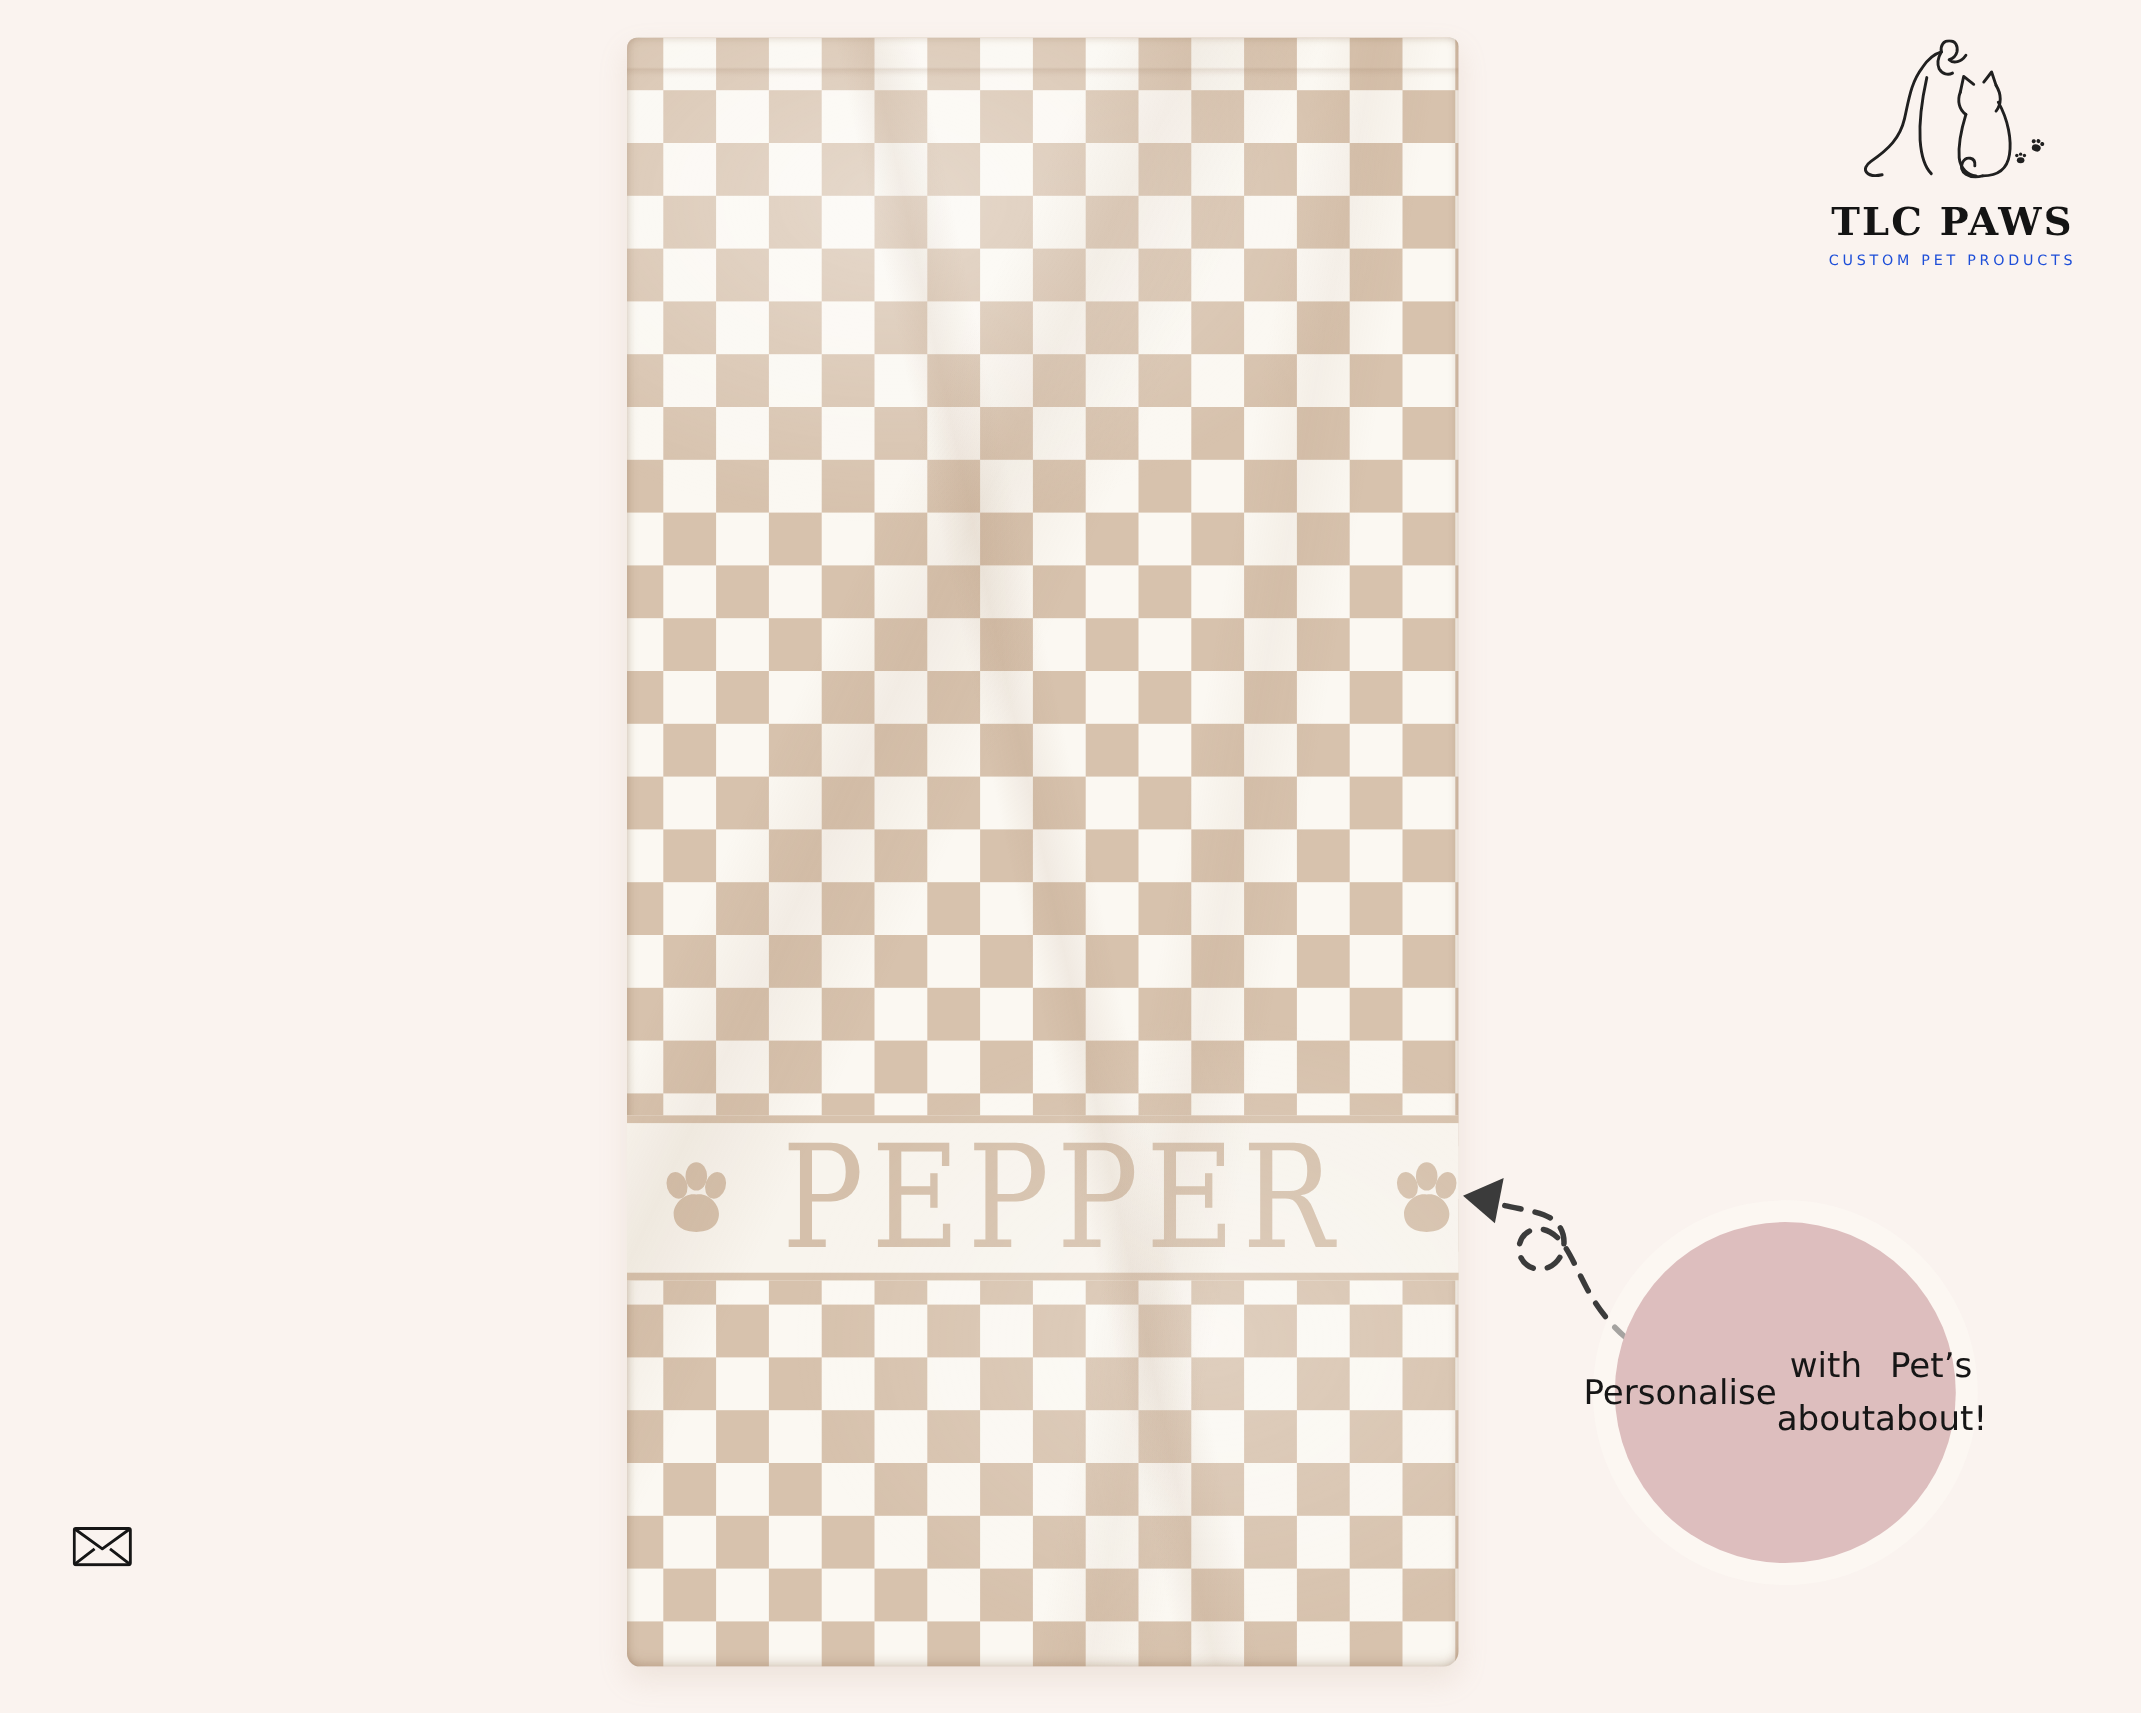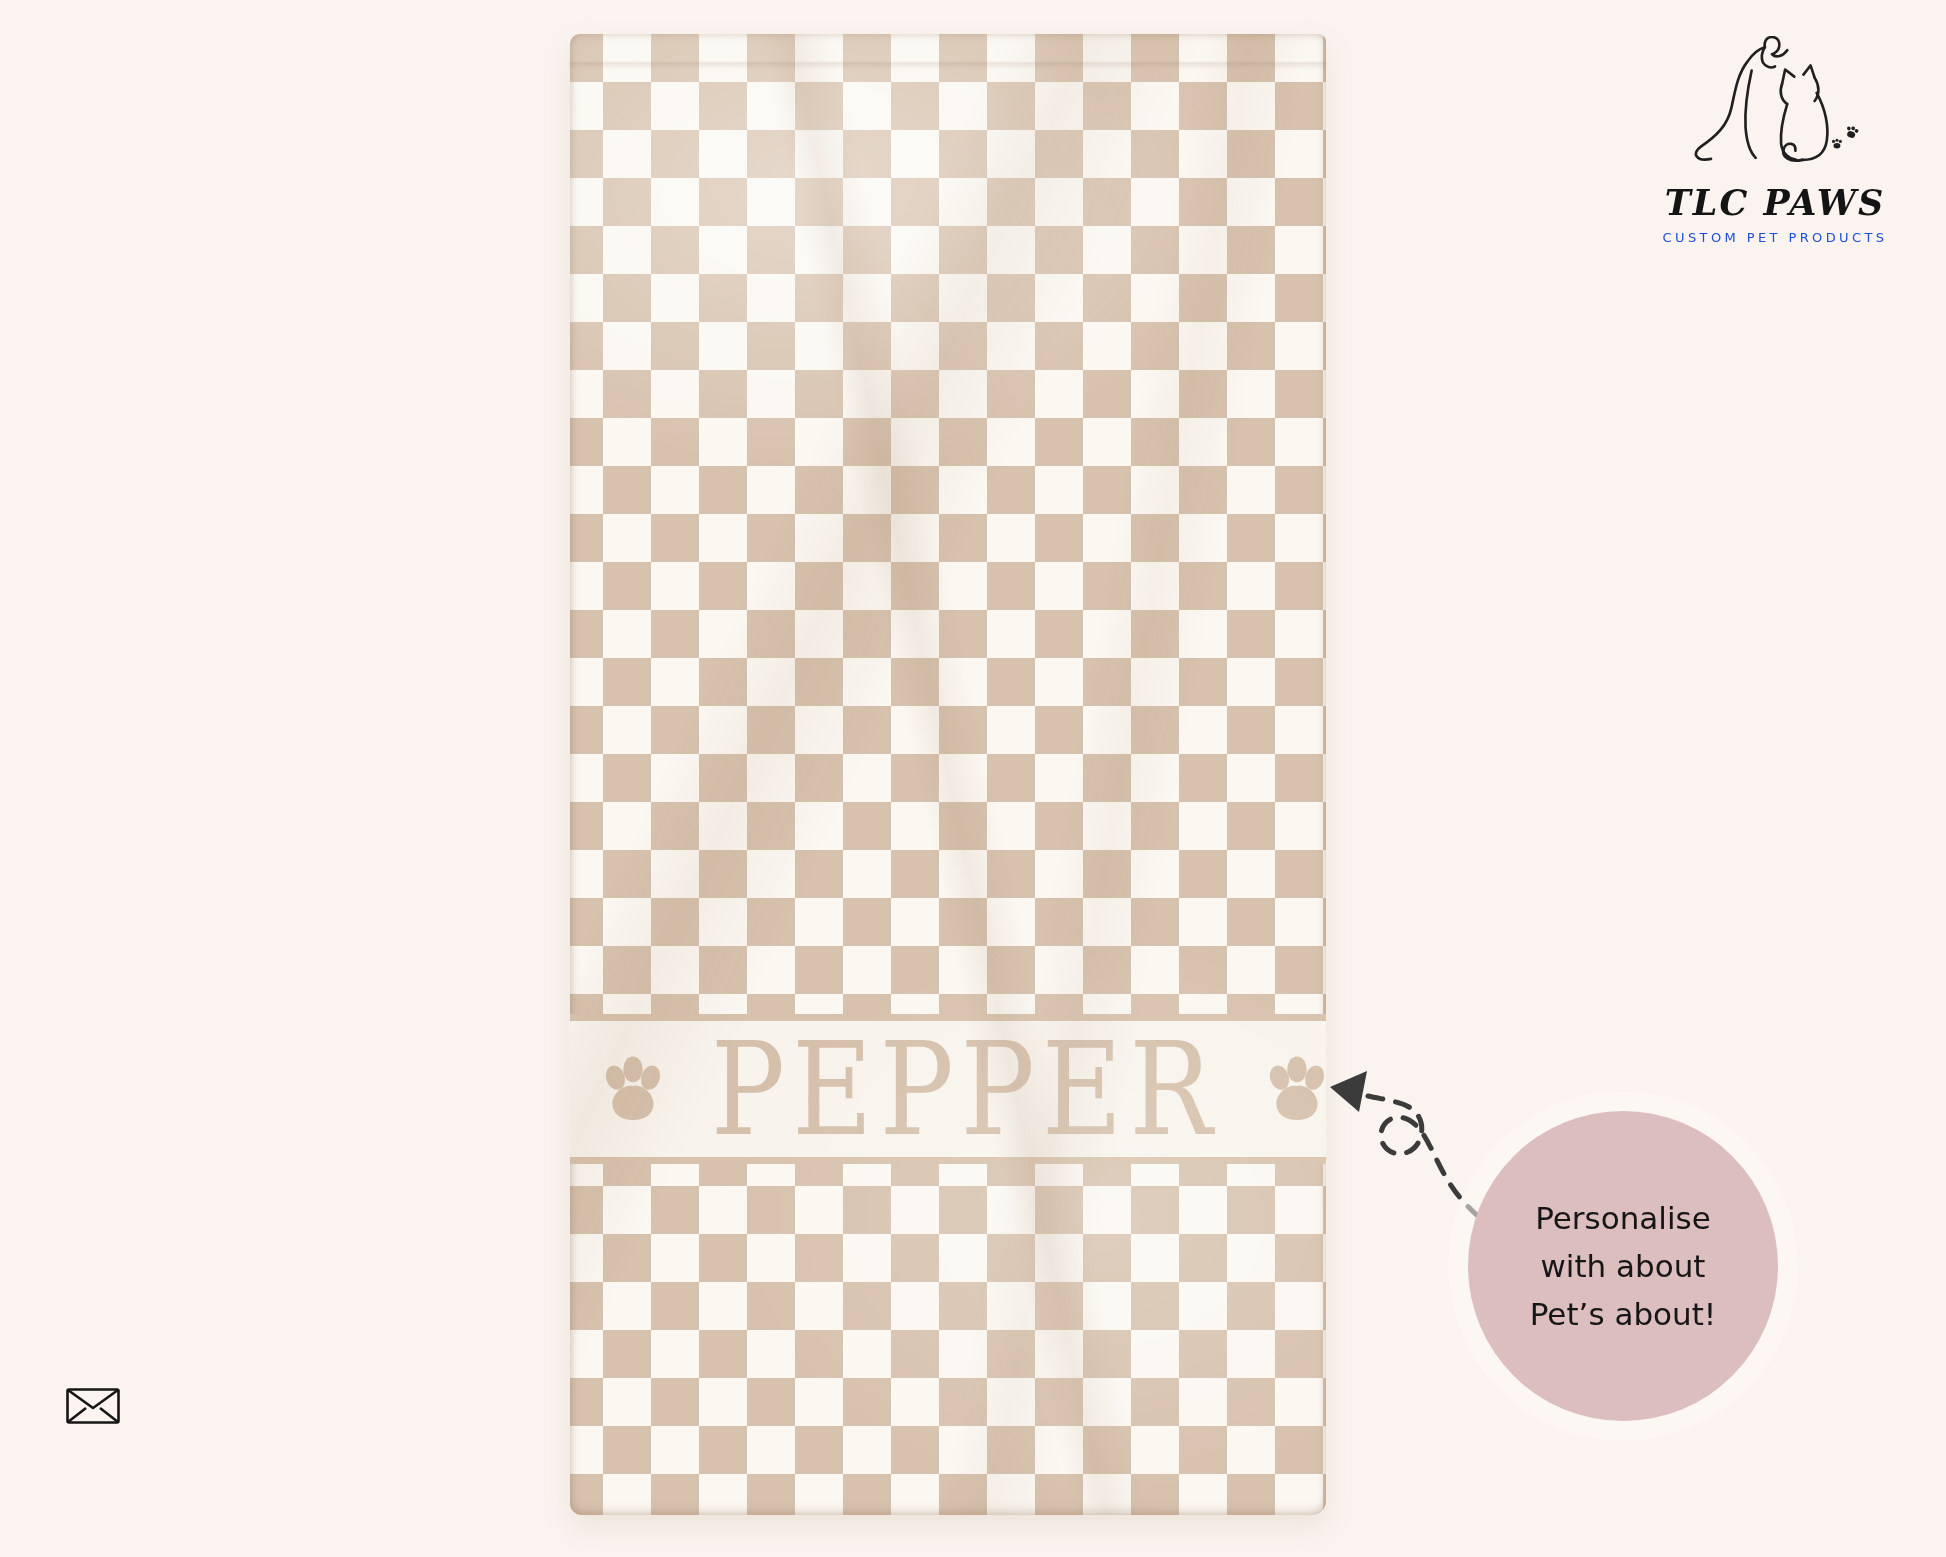--- a/index.html
+++ b/index.html
@@ -65,37 +65,37 @@
   }
 
   
   .brand{position:absolute;left:1652px;top:36px;width:246px;text-align:center}
   .brand-art{display:block;margin:0 auto;width:176px;height:132px}
   .brand-art .ln{fill:none;stroke:var(--line-art,#202020);stroke-width:2.6;stroke-linecap:round;stroke-linejoin:round}
   .brand-art .fl{fill:var(--line-art,#202020)}
   .brand-name{
     margin-top:14px;
     font-family:"DejaVu Serif","Liberation Serif",serif;
-    font-weight:bold;font-size:35px;letter-spacing:2px;color:#141414;font-style:italic;
+    font-weight:bold;font-size:35px;letter-spacing:2px;color:#141414;
   }
   .brand-tagline{
     margin-top:7px;font-size:13px;letter-spacing:3.4px;color:#1d4ed8;
   }
 
   
   .arrow-overlay{position:absolute;inset:0;width:1946px;height:1557px;pointer-events:none}
   .arrow-overlay .dash{fill:none;stroke:#3b3b3b;stroke-width:5;stroke-linecap:round;stroke-dasharray:15 13}
   .arrow-overlay .head{fill:#3b3b3b}
 
   
   .callout{
     position:absolute;left:1468px;top:1111px;width:310px;height:310px;border-radius:50%;
     background:var(--callout-circle,#DDBEBE);
     box-shadow:0 0 0 20px rgba(253,249,244,.55);
-    display:flex;flex-direction:column;align-items:center;justify-content:center;
+    display:flex;flex-direction:row;align-items:center;justify-content:center;
     text-align:center;
   }
   .callout-line{font-size:31px;line-height:48px;color:#161616}
 
   
   .contact{position:absolute;left:66px;top:1382px;width:312px;display:flex;align-items:flex-start}
   .envelope{width:54px;height:36px;margin-top:6px;flex:0 0 auto}
   .envelope .ln{fill:none;stroke:#161616;stroke-width:2.6;stroke-linejoin:round}
   .contact-text{margin-left:10px;width:246px;text-align:center;font-size:24px;line-height:35px;color:#161616}
 </style>

